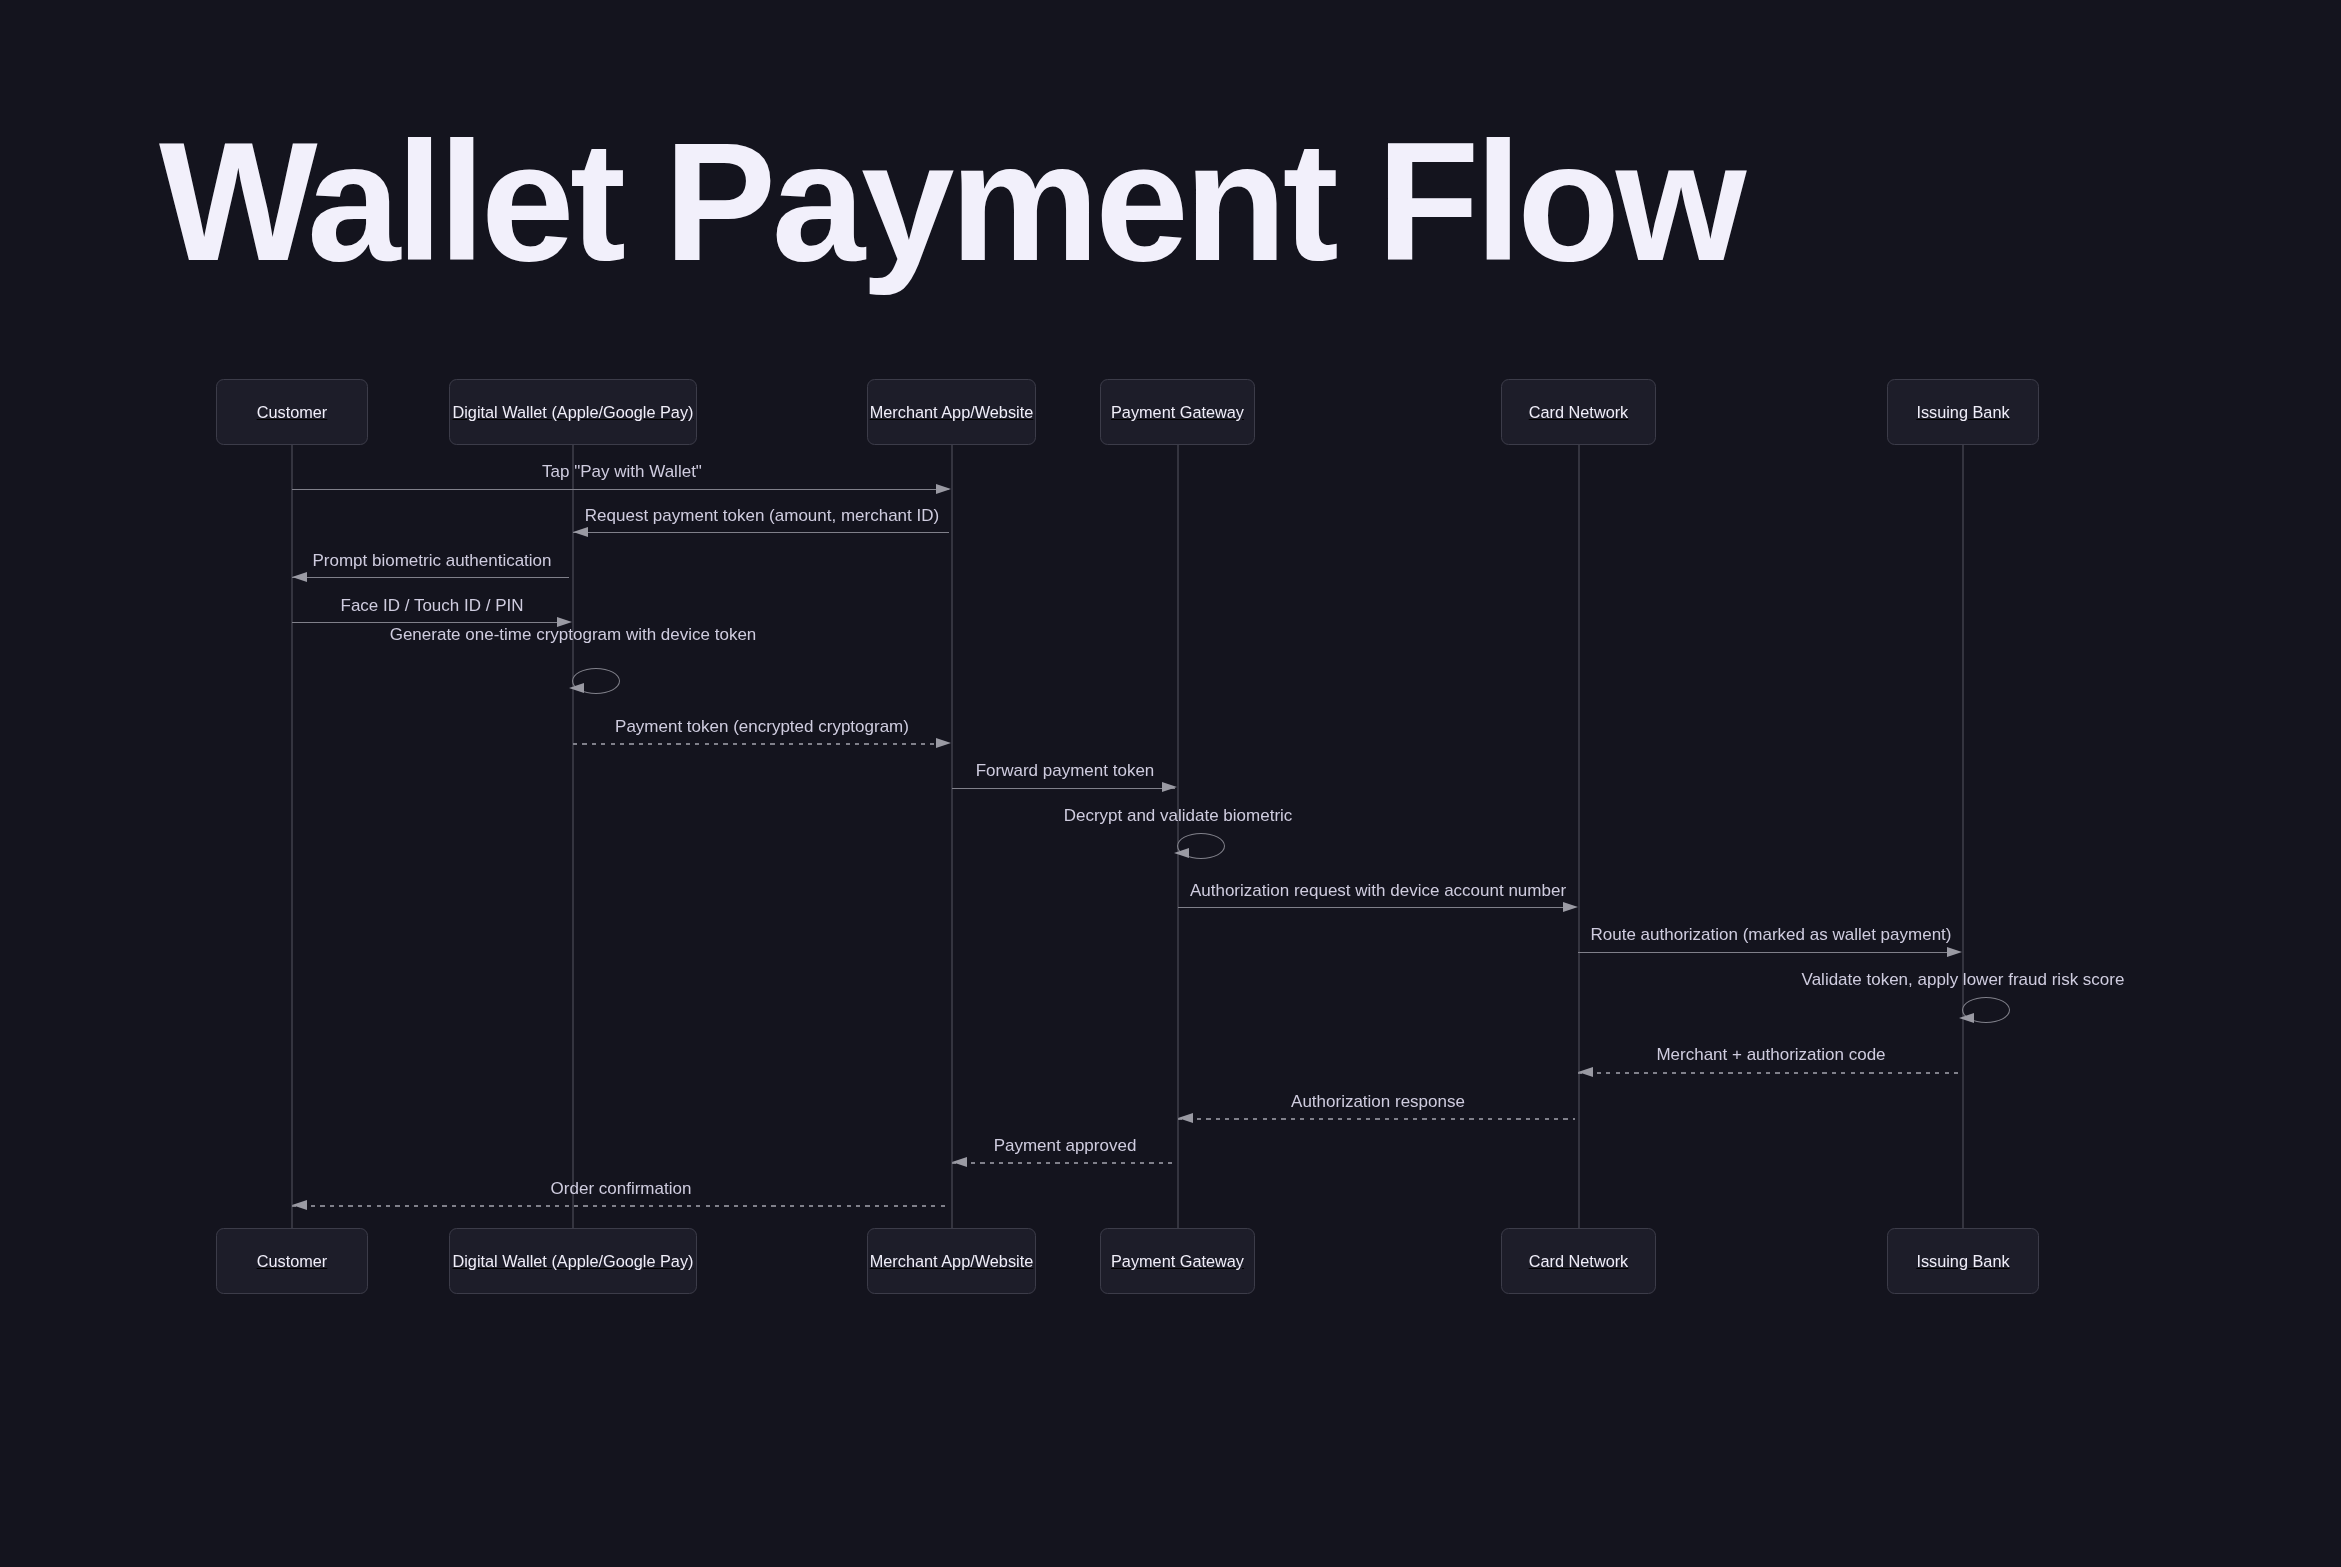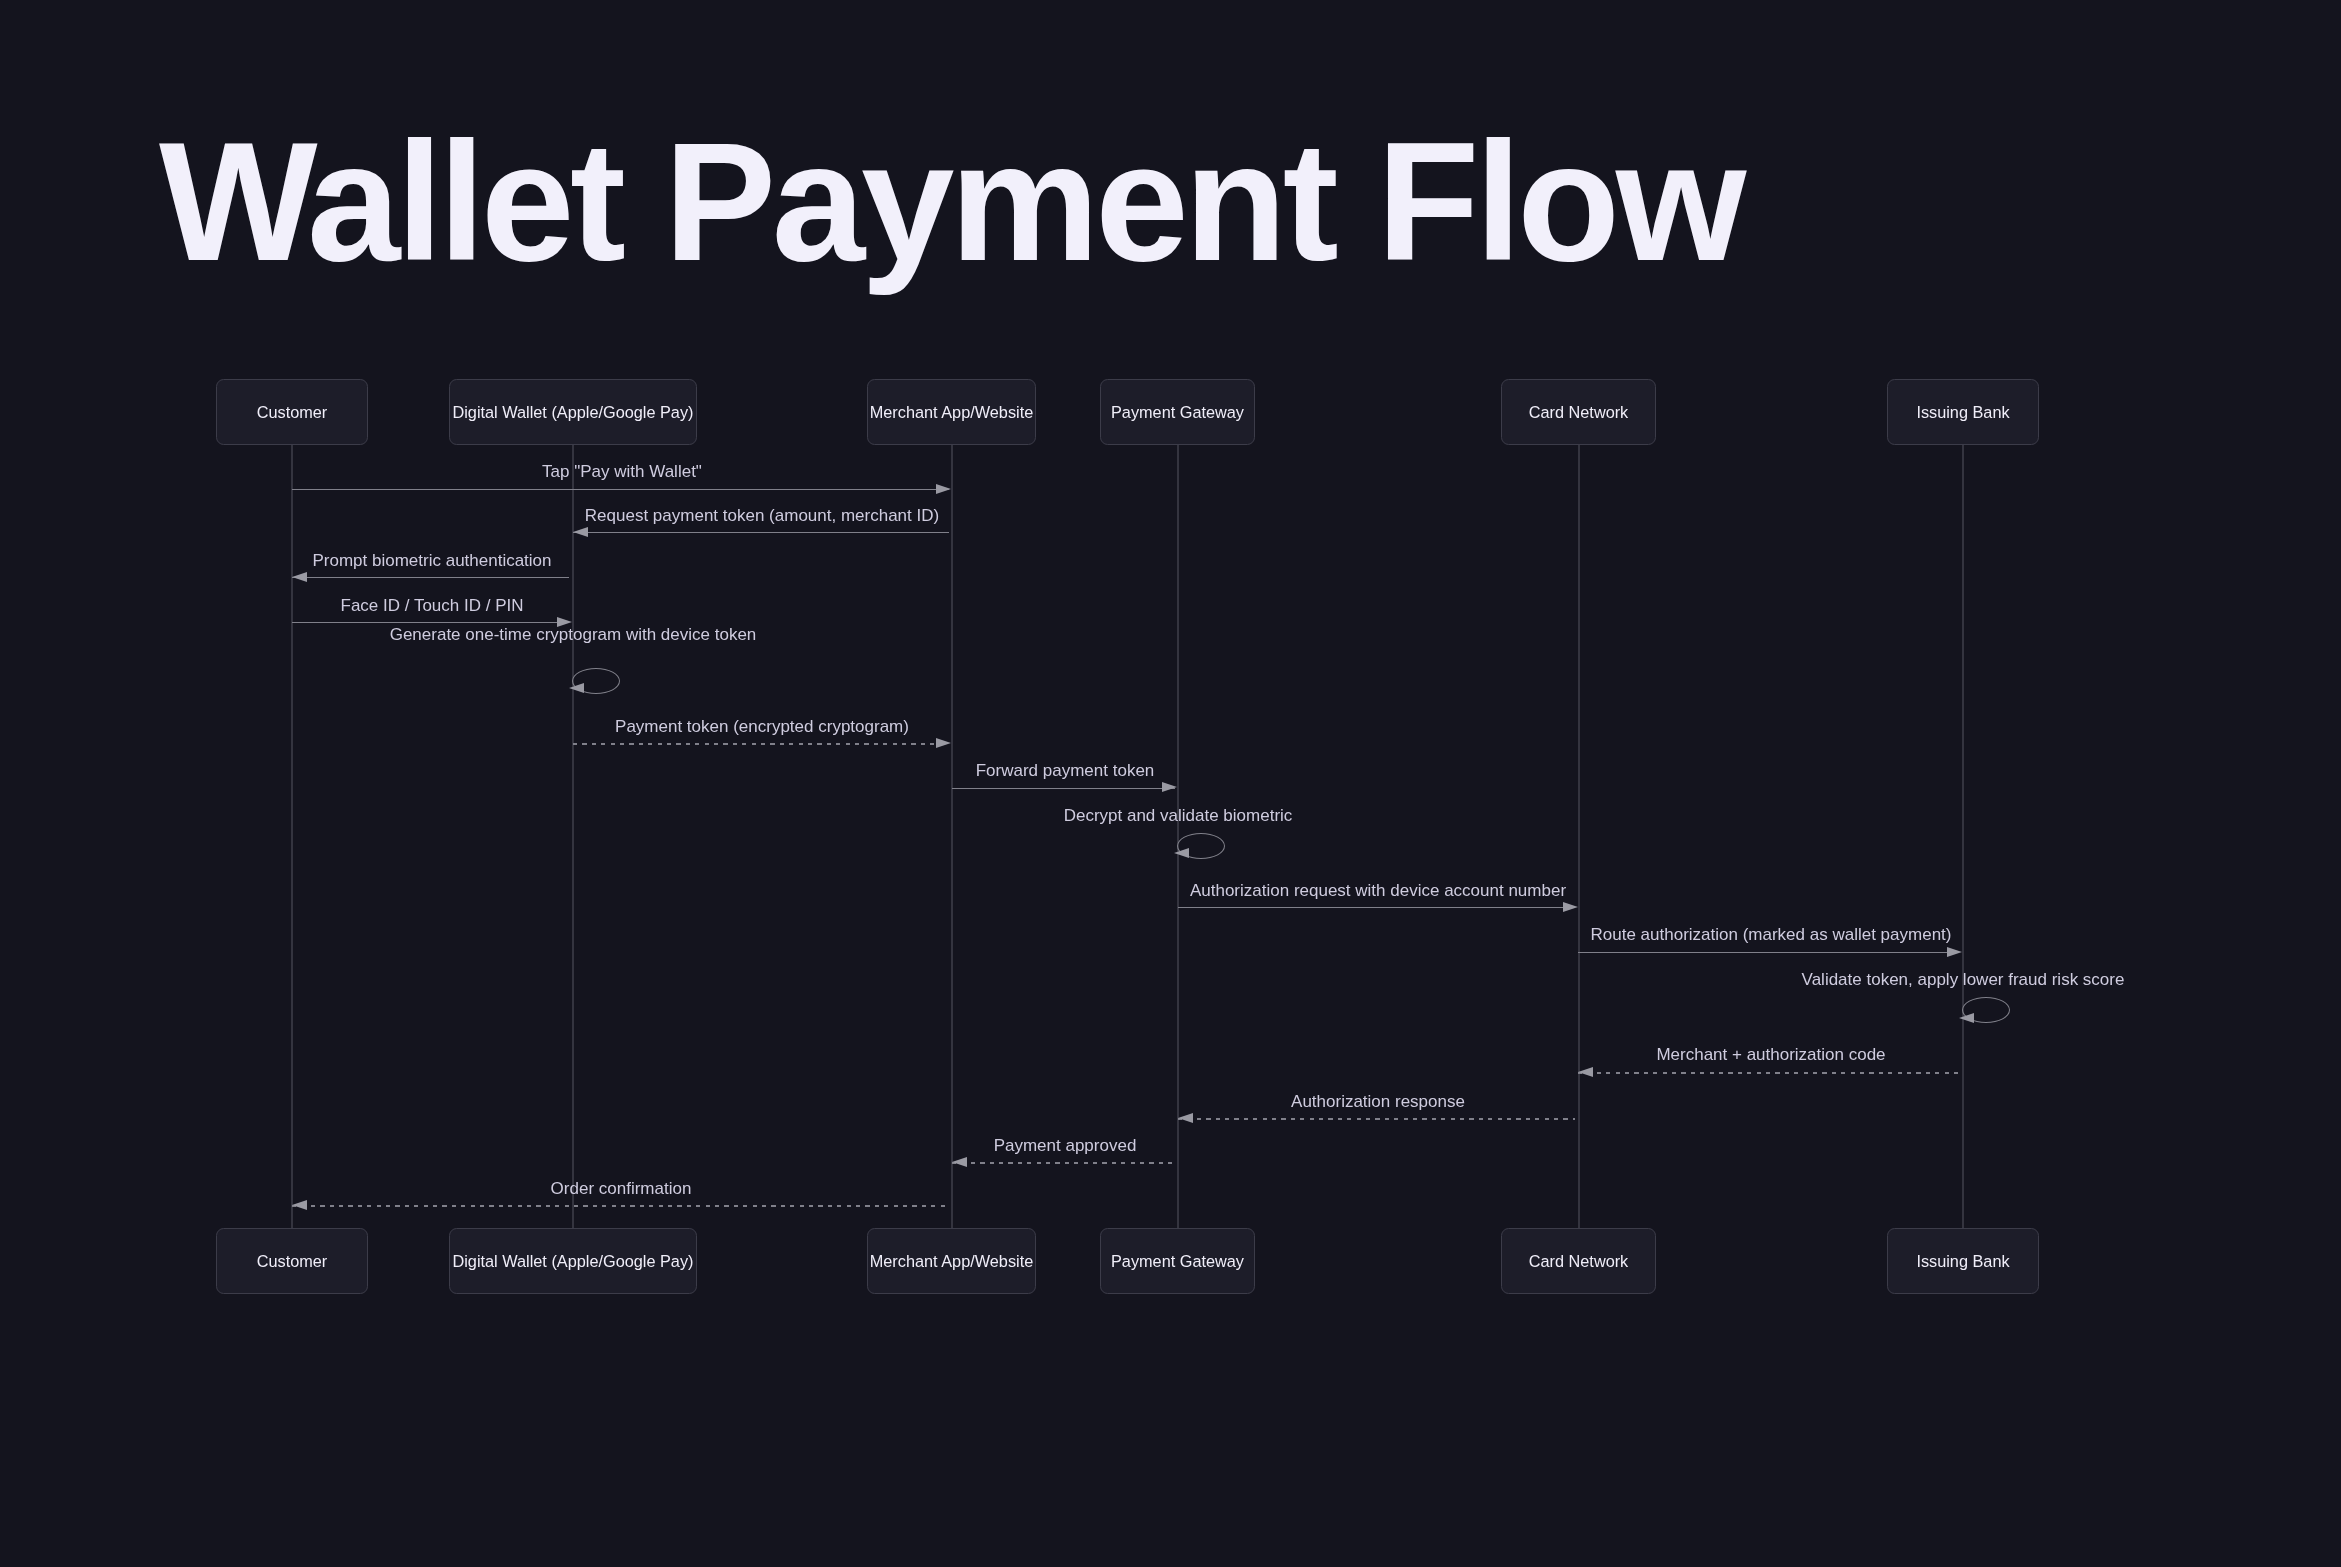--- a/index.html
+++ b/index.html
@@ -27,20 +27,21 @@
   .actor-box {
     position: absolute;
     height: 66px;
     background: var(--box-fill, #1d1d29);
     border: 1.7px solid var(--box-border, #3c3c49);
     border-radius: 7.7px;
     box-sizing: border-box;
     display: flex;
     align-items: center;
     justify-content: center;
+    text-decoration: underline;
   }
   .actor-label {
     font-size: 16.3px;
     color: var(--box-text, #f0eef9);
     white-space: nowrap;
   }
   .lifeline {
     position: absolute;
     width: 1.7px;
     background: var(--lifeline, #34343f);

